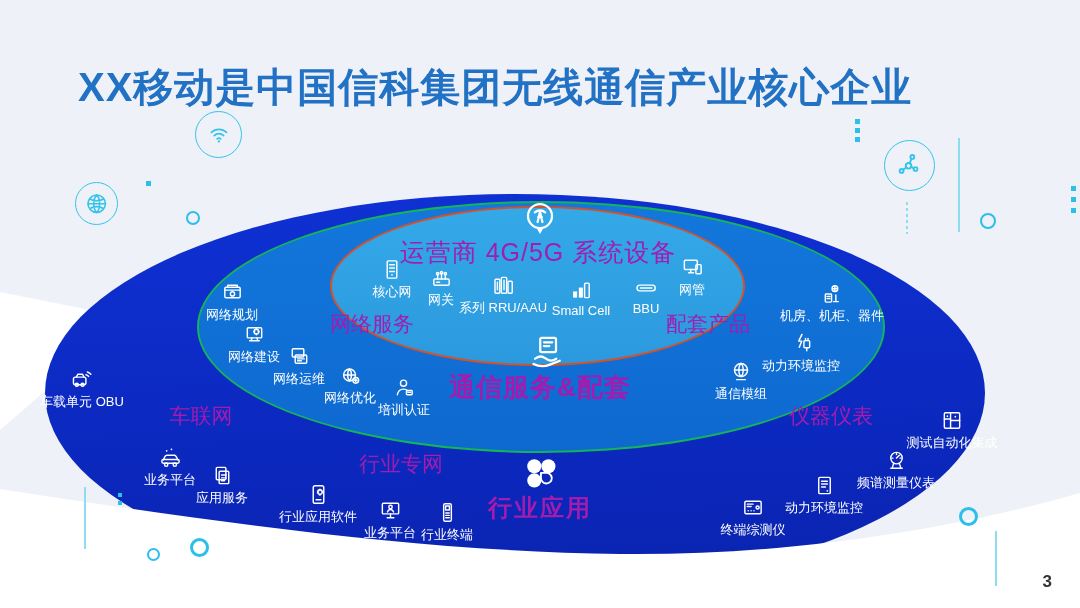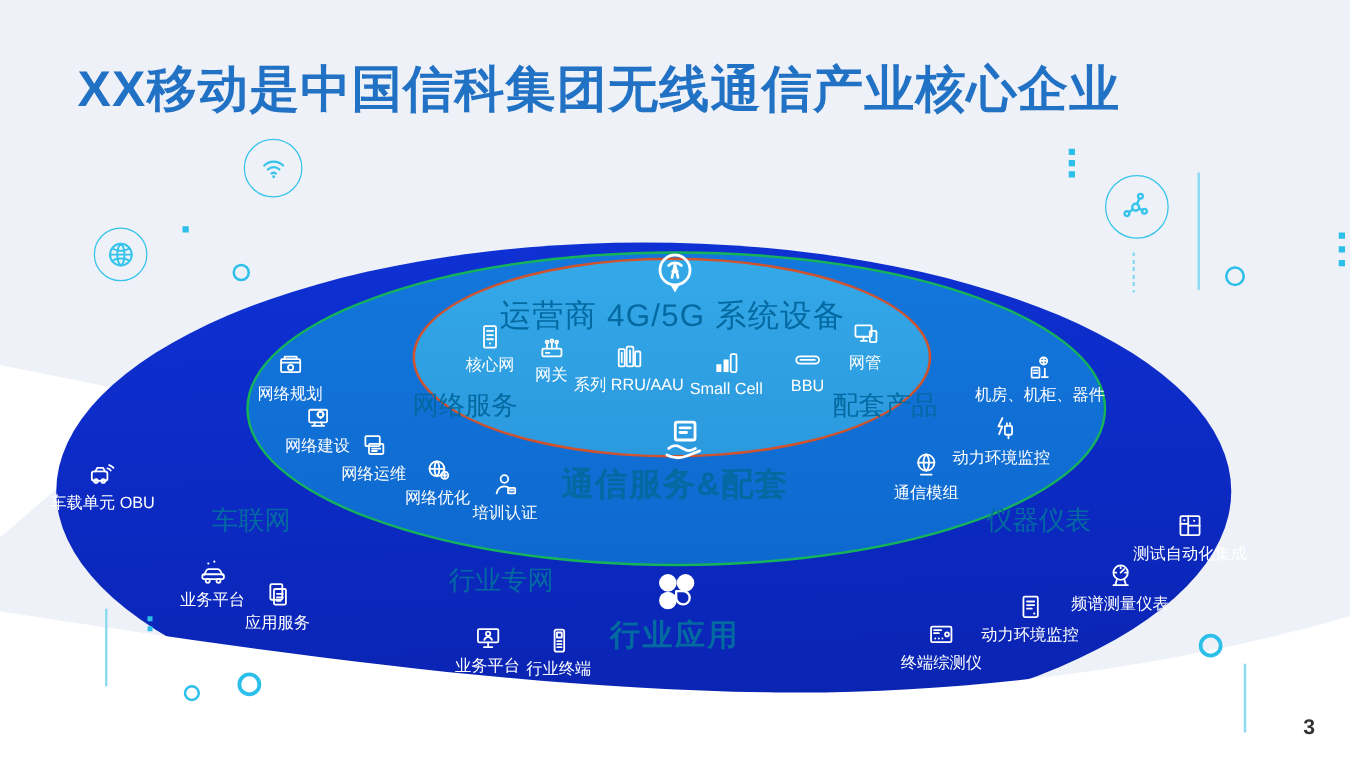--- a/index.html
+++ b/index.html
@@ -1,35 +1,35 @@
 <!DOCTYPE html>
 <html><head>
 <meta charset="utf-8">
 <style>
   html,body{margin:0;padding:0;background:#fff}
   .slide{position:relative;width:1080px;height:608px;background:#eef1f7;overflow:hidden;
          font-family:"Liberation Sans","DejaVu Sans",sans-serif}
-  .title{position:absolute;left:62px;top:44px;margin:0;font-size:40px;font-weight:800;
+  .title{position:absolute;left:62px;top:44px;margin:16px;font-size:40px;font-weight:800;
          color:#2171c4;letter-spacing:1px;z-index:9;white-space:nowrap}
   .ellipse{position:absolute;border-radius:50%;box-sizing:border-box}
   .el-outer{left:45px;top:194px;width:940px;height:398px;z-index:1;
             background:linear-gradient(178deg,#0f31d4,#0b27bb 70%,#0a23ad)}
   .el-middle{left:197px;top:201px;width:688px;height:252px;z-index:2;
              background:linear-gradient(180deg,#1377dc,#0e69cf);border:2px solid #16b45a}
   .el-inner{left:330px;top:206px;width:415px;height:160px;z-index:3;
             background:linear-gradient(180deg,#34a9e8,#2b99de);border:2px solid #d0532e}
   .ribbon{position:absolute;left:0;top:288px;z-index:0}
   .swoosh{position:absolute;left:0;top:0;z-index:4;pointer-events:none}
   .item{position:absolute;z-index:5;display:flex;flex-direction:column;align-items:center;gap:2px;
         color:#fff;transform:translateX(-50%);left:var(--x);top:var(--y)}
   .item .ic{width:23px;height:23px;display:block}
   .item .ic svg{width:100%;height:100%;display:block}
   .item .lb{font-size:13px;white-space:nowrap}
   .item.big .ic{width:36px;height:36px}
-  .heading{position:absolute;z-index:5;color:#0369a1;font-size:21px;font-weight:500;white-space:nowrap;
+  .heading{position:absolute;z-index:5;color:#a21caf;font-size:21px;font-weight:500;white-space:nowrap;
            transform:translateX(-50%);left:var(--x);top:var(--y)}
   .heading.lg{font-size:25px;letter-spacing:1px}
   .heading.xl{font-size:26px;font-weight:600;letter-spacing:1px}
   .heading.app{font-size:24px;font-weight:700;letter-spacing:2px}
   .decor{position:absolute;color:#35c4eb;z-index:6}
   .decor .ic,.decor .ic svg{width:100%;height:100%;display:block}
   .cbadge{border:1.5px solid #35c4eb;border-radius:50%;display:flex;align-items:center;justify-content:center}
   .cbadge .ic{width:62%!important;height:62%!important}
   .dot{position:absolute;background:#2cbfe9;z-index:6}
   .ring{position:absolute;border:2px solid #2cbfe9;border-radius:50%;z-index:6;background:transparent}
@@ -260,20 +260,30 @@
   </div>
   <div class="item" style="--x:222px;--y:464px">
     <span class="ic">
         <svg viewBox="0 0 24 24" fill="none" stroke="currentColor" stroke-width="1.5" stroke-linecap="round" stroke-linejoin="round">
           <rect x="5.5" y="3.5" width="10" height="13" rx="1"></rect>
           <rect x="8.5" y="7.5" width="10" height="13" rx="1"></rect>
           <path d="M11 11.5h5M11 14.5h5M11 17.5h3"></path>
         </svg>
       </span>
     <span class="lb">应用服务</span>
+  </div>
+  <div class="item" style="--x:318px;--y:483px">
+    <span class="ic">
+        <svg viewBox="0 0 24 24" fill="none" stroke="currentColor" stroke-width="1.5" stroke-linecap="round" stroke-linejoin="round">
+          <rect x="6.5" y="2.8" width="11" height="18.4" rx="2"></rect>
+          <circle cx="13.5" cy="9.5" r="2.4"></circle>
+          <path d="M13.5 6.6v1.2M13.5 11.7v1.2M10.9 9.5h1.2M15.9 9.5h1.2M9.5 17.5h5"></path>
+        </svg>
+      </span>
+    <span class="lb">行业应用软件</span>
   </div>
   <div class="item" style="--x:390px;--y:499px">
     <span class="ic">
         <svg viewBox="0 0 24 24" fill="none" stroke="currentColor" stroke-width="1.5" stroke-linecap="round" stroke-linejoin="round">
           <rect x="3.5" y="4.5" width="17" height="11" rx="1"></rect>
           <circle cx="12" cy="8.3" r="1.8"></circle>
           <path d="M8.8 13.5c.6-1.7 1.9-2.6 3.2-2.6s2.6.9 3.2 2.6M12 15.5v3M8.5 19.5h7"></path>
         </svg>
       </span>
     <span class="lb">业务平台</span>

